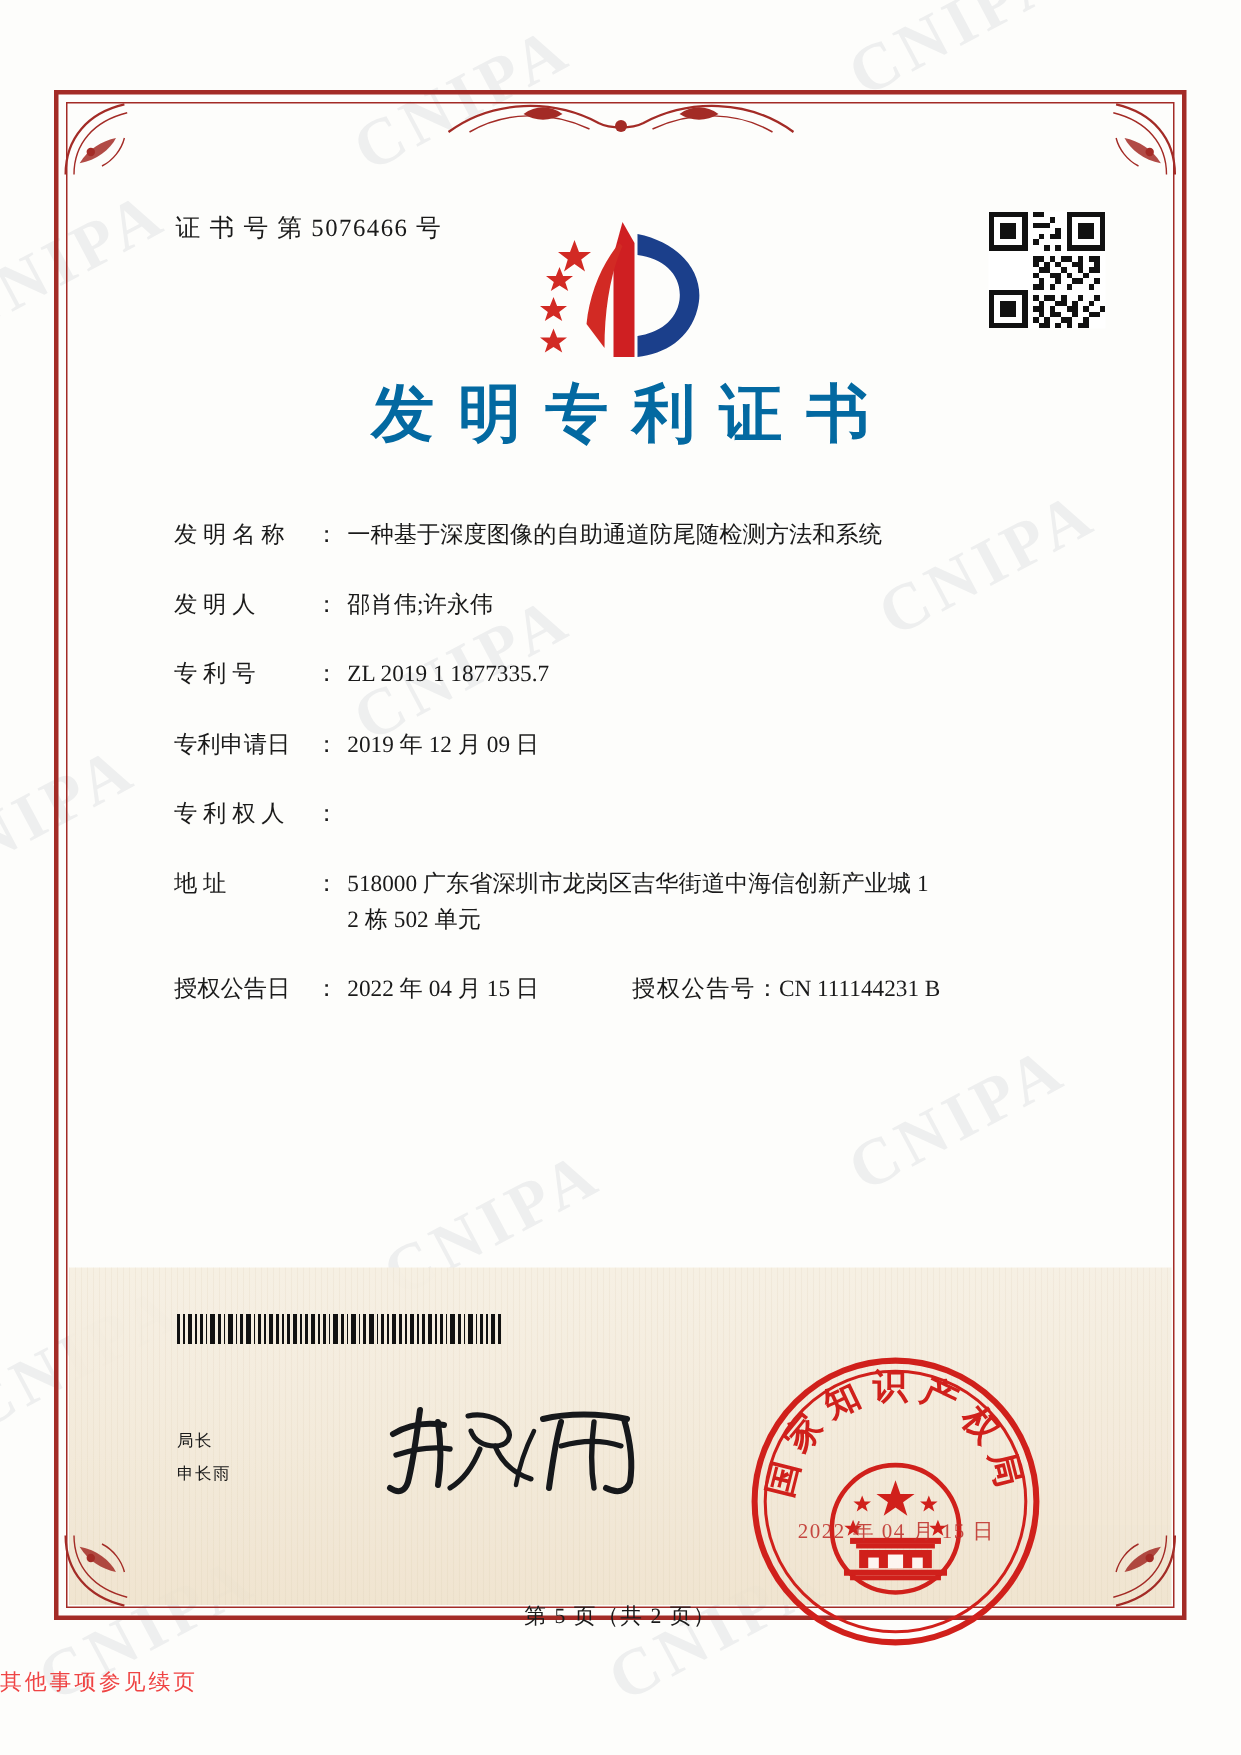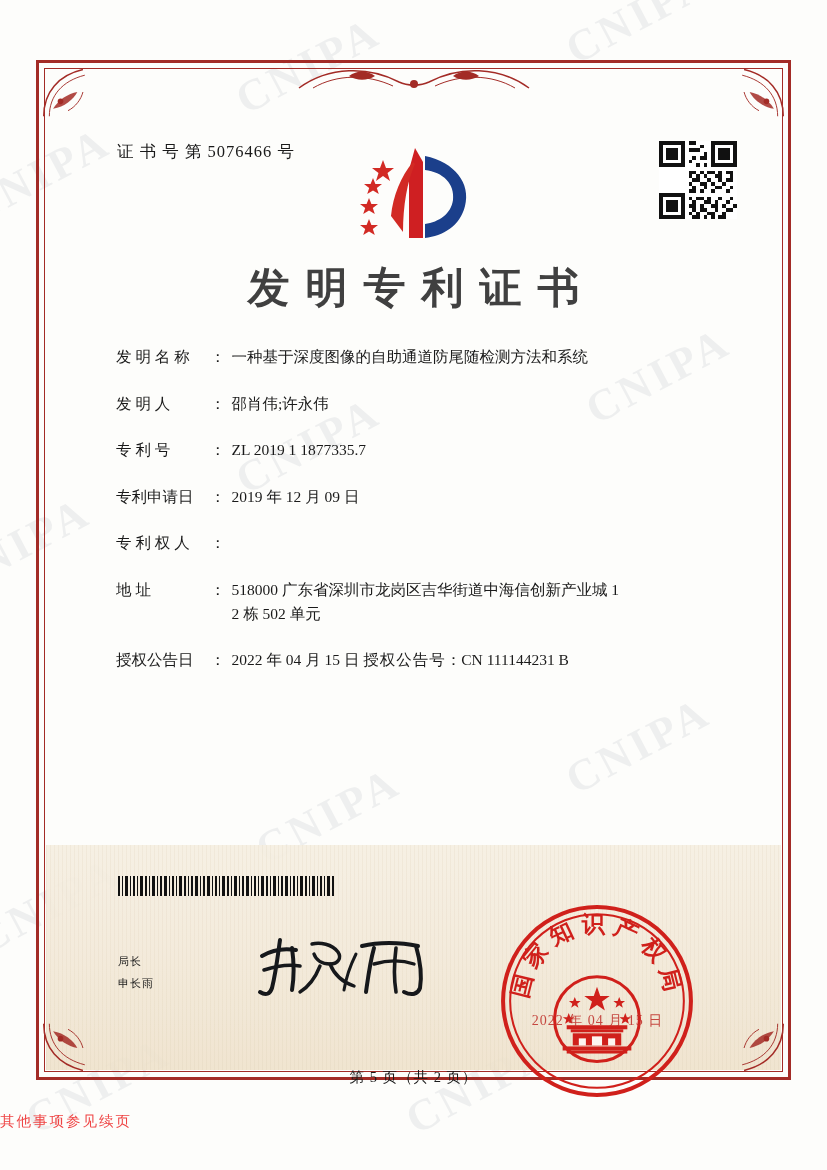--- a/index.html
+++ b/index.html
@@ -141,23 +141,22 @@
 
   .main-title {
     position: absolute;
     left: 0; right: 0;
     top: 248px;
     text-align: center;
     font-size: 42px;
     font-weight: bold;
     letter-spacing: 16px;
     text-indent: 16px;
-    color: #404040;
+    color: #0369a1;
     font-family: "DejaVu Serif", "Liberation Serif", serif;
-    margin-top: 12px;
   }
 
   
   .fields {
     position: absolute;
     left: 116px;
     top: 345px;
     width: 600px;
     font-size: 15.5px;
   }
@@ -175,20 +174,21 @@
     white-space: nowrap;
   }
   .colon {
     flex: 0 0 auto;
     padding: 0 6px 0 2px;
   }
   .value {
     flex: 1;
   }
   .inline-label {
+    margin-left: 58px;
     white-space: nowrap;
   }
   .inline-label .lbl { letter-spacing: 1px; }
 
   
   .paras {
     position: absolute;
     left: 116px;
     top: 680px;
     width: 600px;

